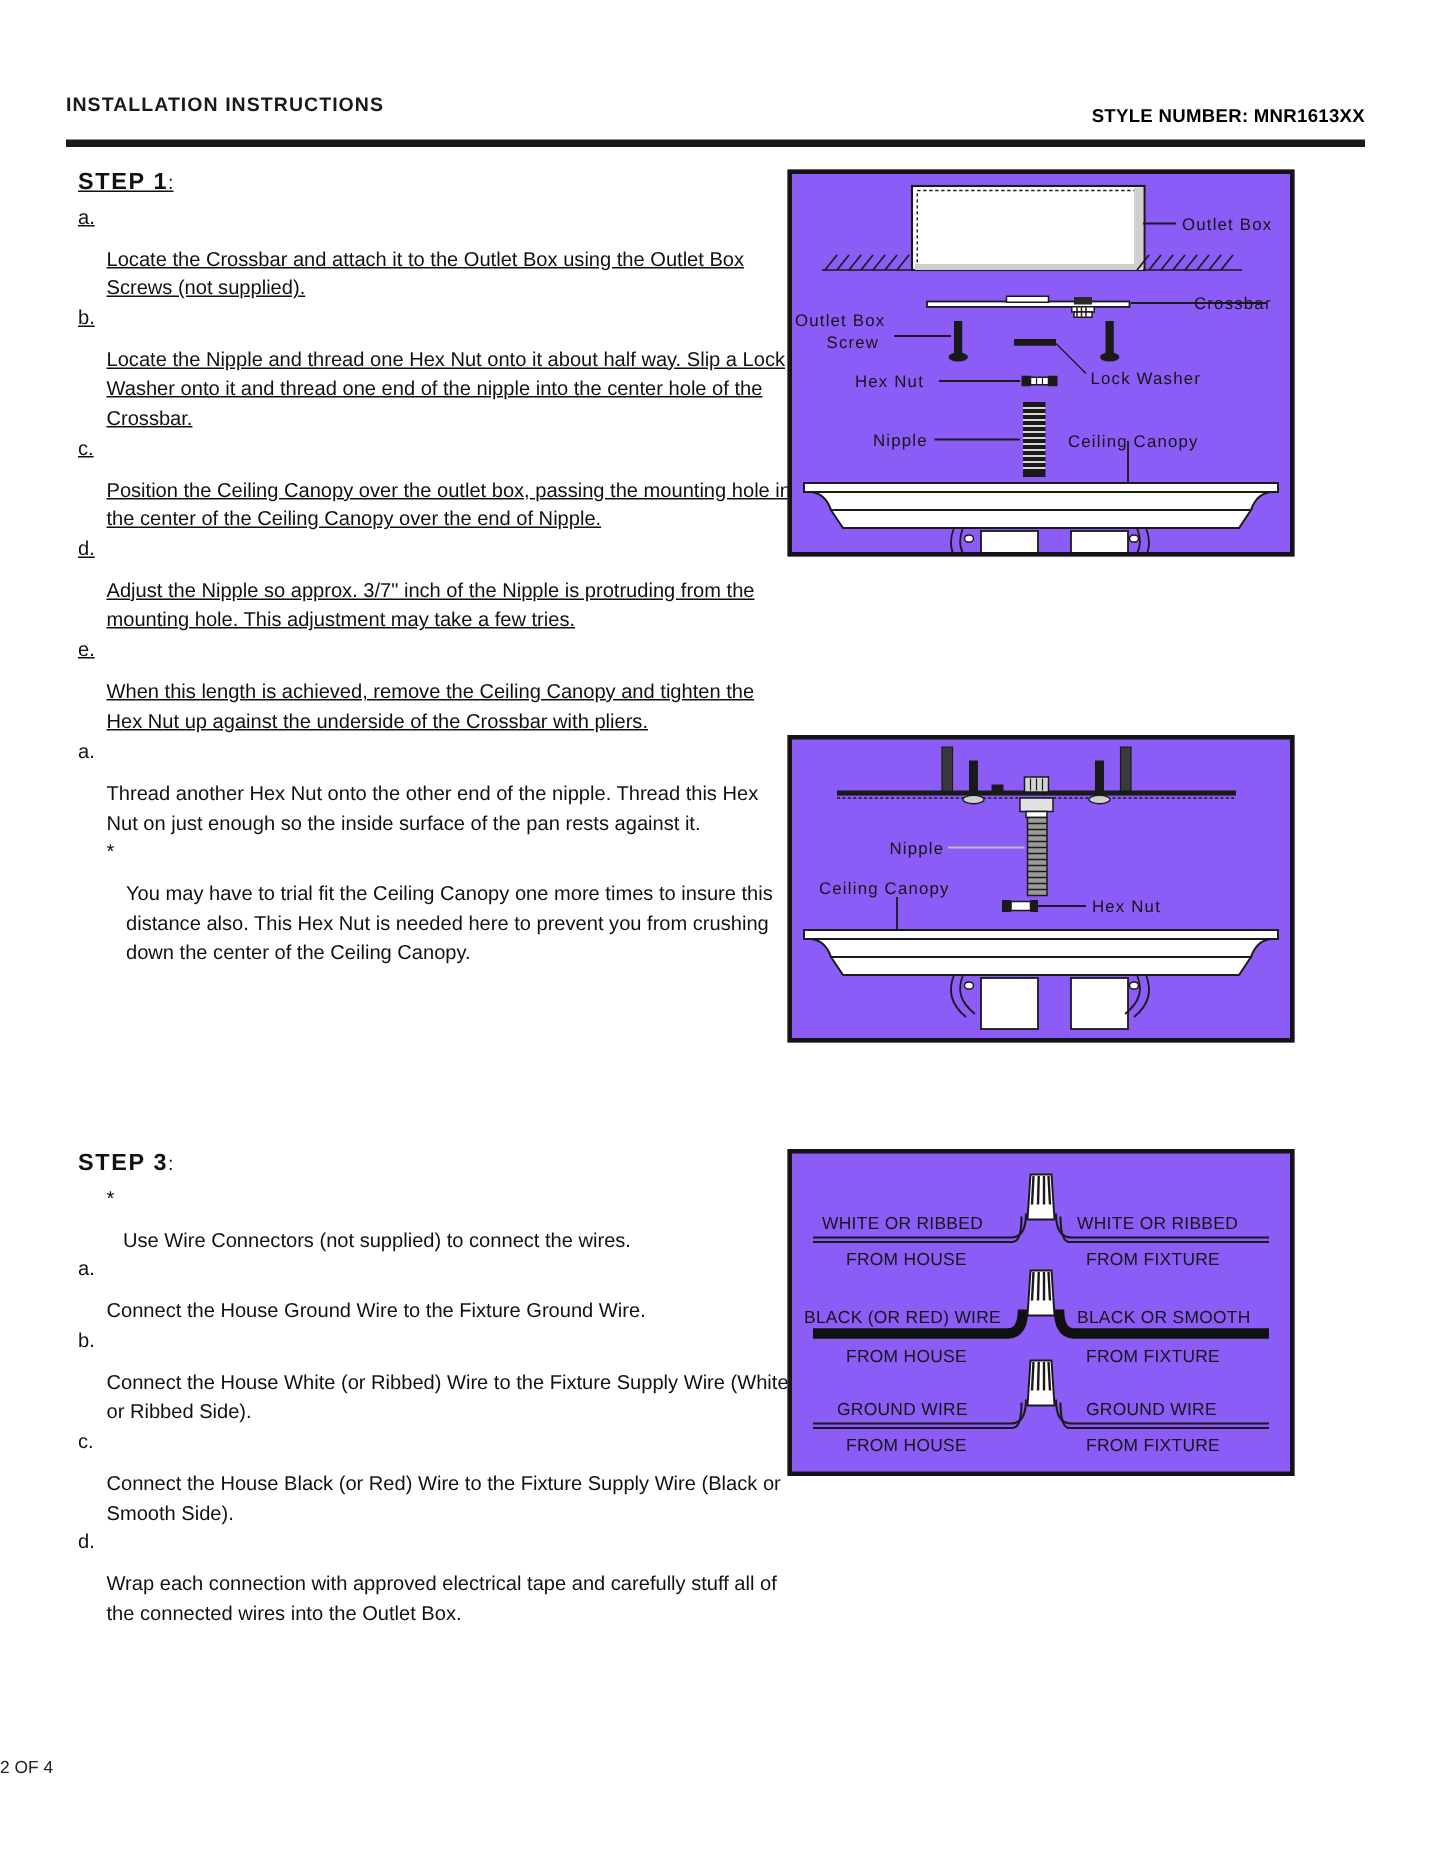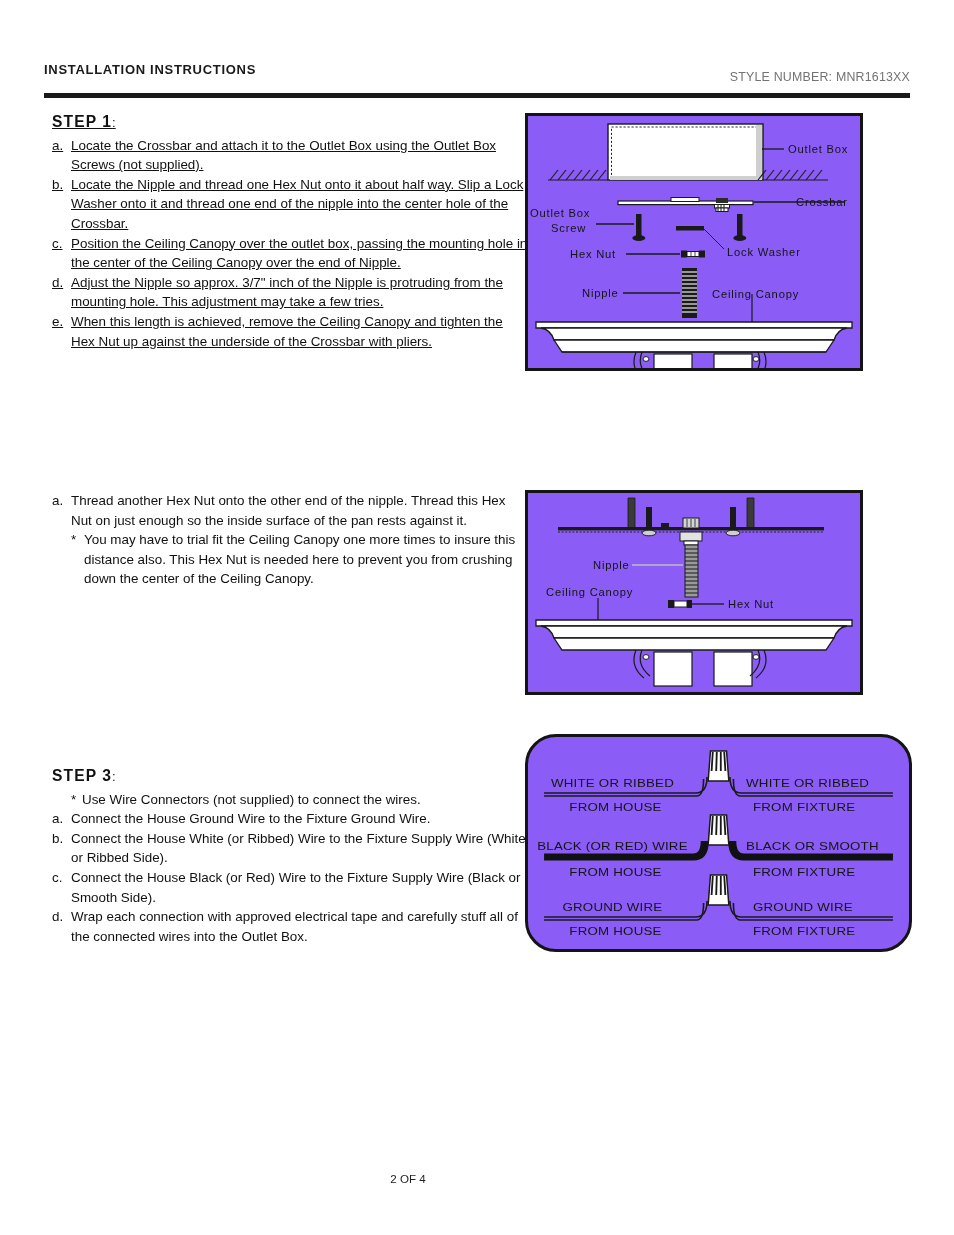--- a/index.html
+++ b/index.html
@@ -33,22 +33,23 @@
     letter-spacing: 0.7px;
     color: #1a1a1a;
     white-space: nowrap;
   }
   #header-style {
     position: absolute;
     right: 0;
     top: 8px;
     font-size: 12.4px;
     letter-spacing: 0.2px;
-    color: #737373;
+    color: #000000;
     white-space: nowrap;
+    font-weight: bold;
   }
   #header-rule {
     position: absolute;
     left: 44px;
     top: 93px;
     width: 866px;
     height: 5px;
     background: #1a1a1a;
   }
 
@@ -80,37 +81,38 @@
     display: flex;
     margin-bottom: 0px;
   }
   .item-marker {
     width: 19px;
     flex: 0 0 19px;
     white-space: nowrap;
   }
   .item-text {
     flex: 1 1 auto;
+    margin-top: 28px;
   }
   .indent-note { padding-left: 19px; display: flex; }
 
   #step1-block { left: 52px; top: 112px; text-decoration: underline; }
   #step2-block { left: 52px; top: 491px; }
   #step3-block { left: 52px; top: 766px; }
 
   
   .diagram-frame {
     position: absolute;
     border: 3px solid #141414;
     background: #8b5cf6;
     box-sizing: border-box;
   }
   #diagram1 { left: 525px; top: 113px; width: 338px; height: 258px; }
   #diagram2 { left: 525px; top: 490px; width: 338px; height: 205px; }
-  #diagram3 { left: 525px; top: 734px; width: 387px; height: 218px; border-radius: 31px; }
+  #diagram3 { left: 525px; top: 766px; width: 338px; height: 218px; }
 
   .diagram-frame svg { display: block; width: 100%; height: 100%; }
 
   .dlabel {
     font-family: "Liberation Sans", sans-serif;
     font-size: 11.2px;
     fill: #151515;
   }
   .dlabel-sp { letter-spacing: 0.8px; }
   .wlabel {
@@ -119,21 +121,21 @@
     fill: #151515;
     letter-spacing: 0.2px;
   }
 
   
   #footer {
     position: absolute;
     left: 0;
     top: 1172px;
     width: 816px;
-    text-align: center;
+    text-align: left;
     font-size: 11.6px;
     color: #222;
   }
 </style>
 </head>
 <body>
 
 <div id="header">
   <div id="header-title">INSTALLATION INSTRUCTIONS</div>
   <div id="header-style">STYLE NUMBER: MNR1613XX</div>

